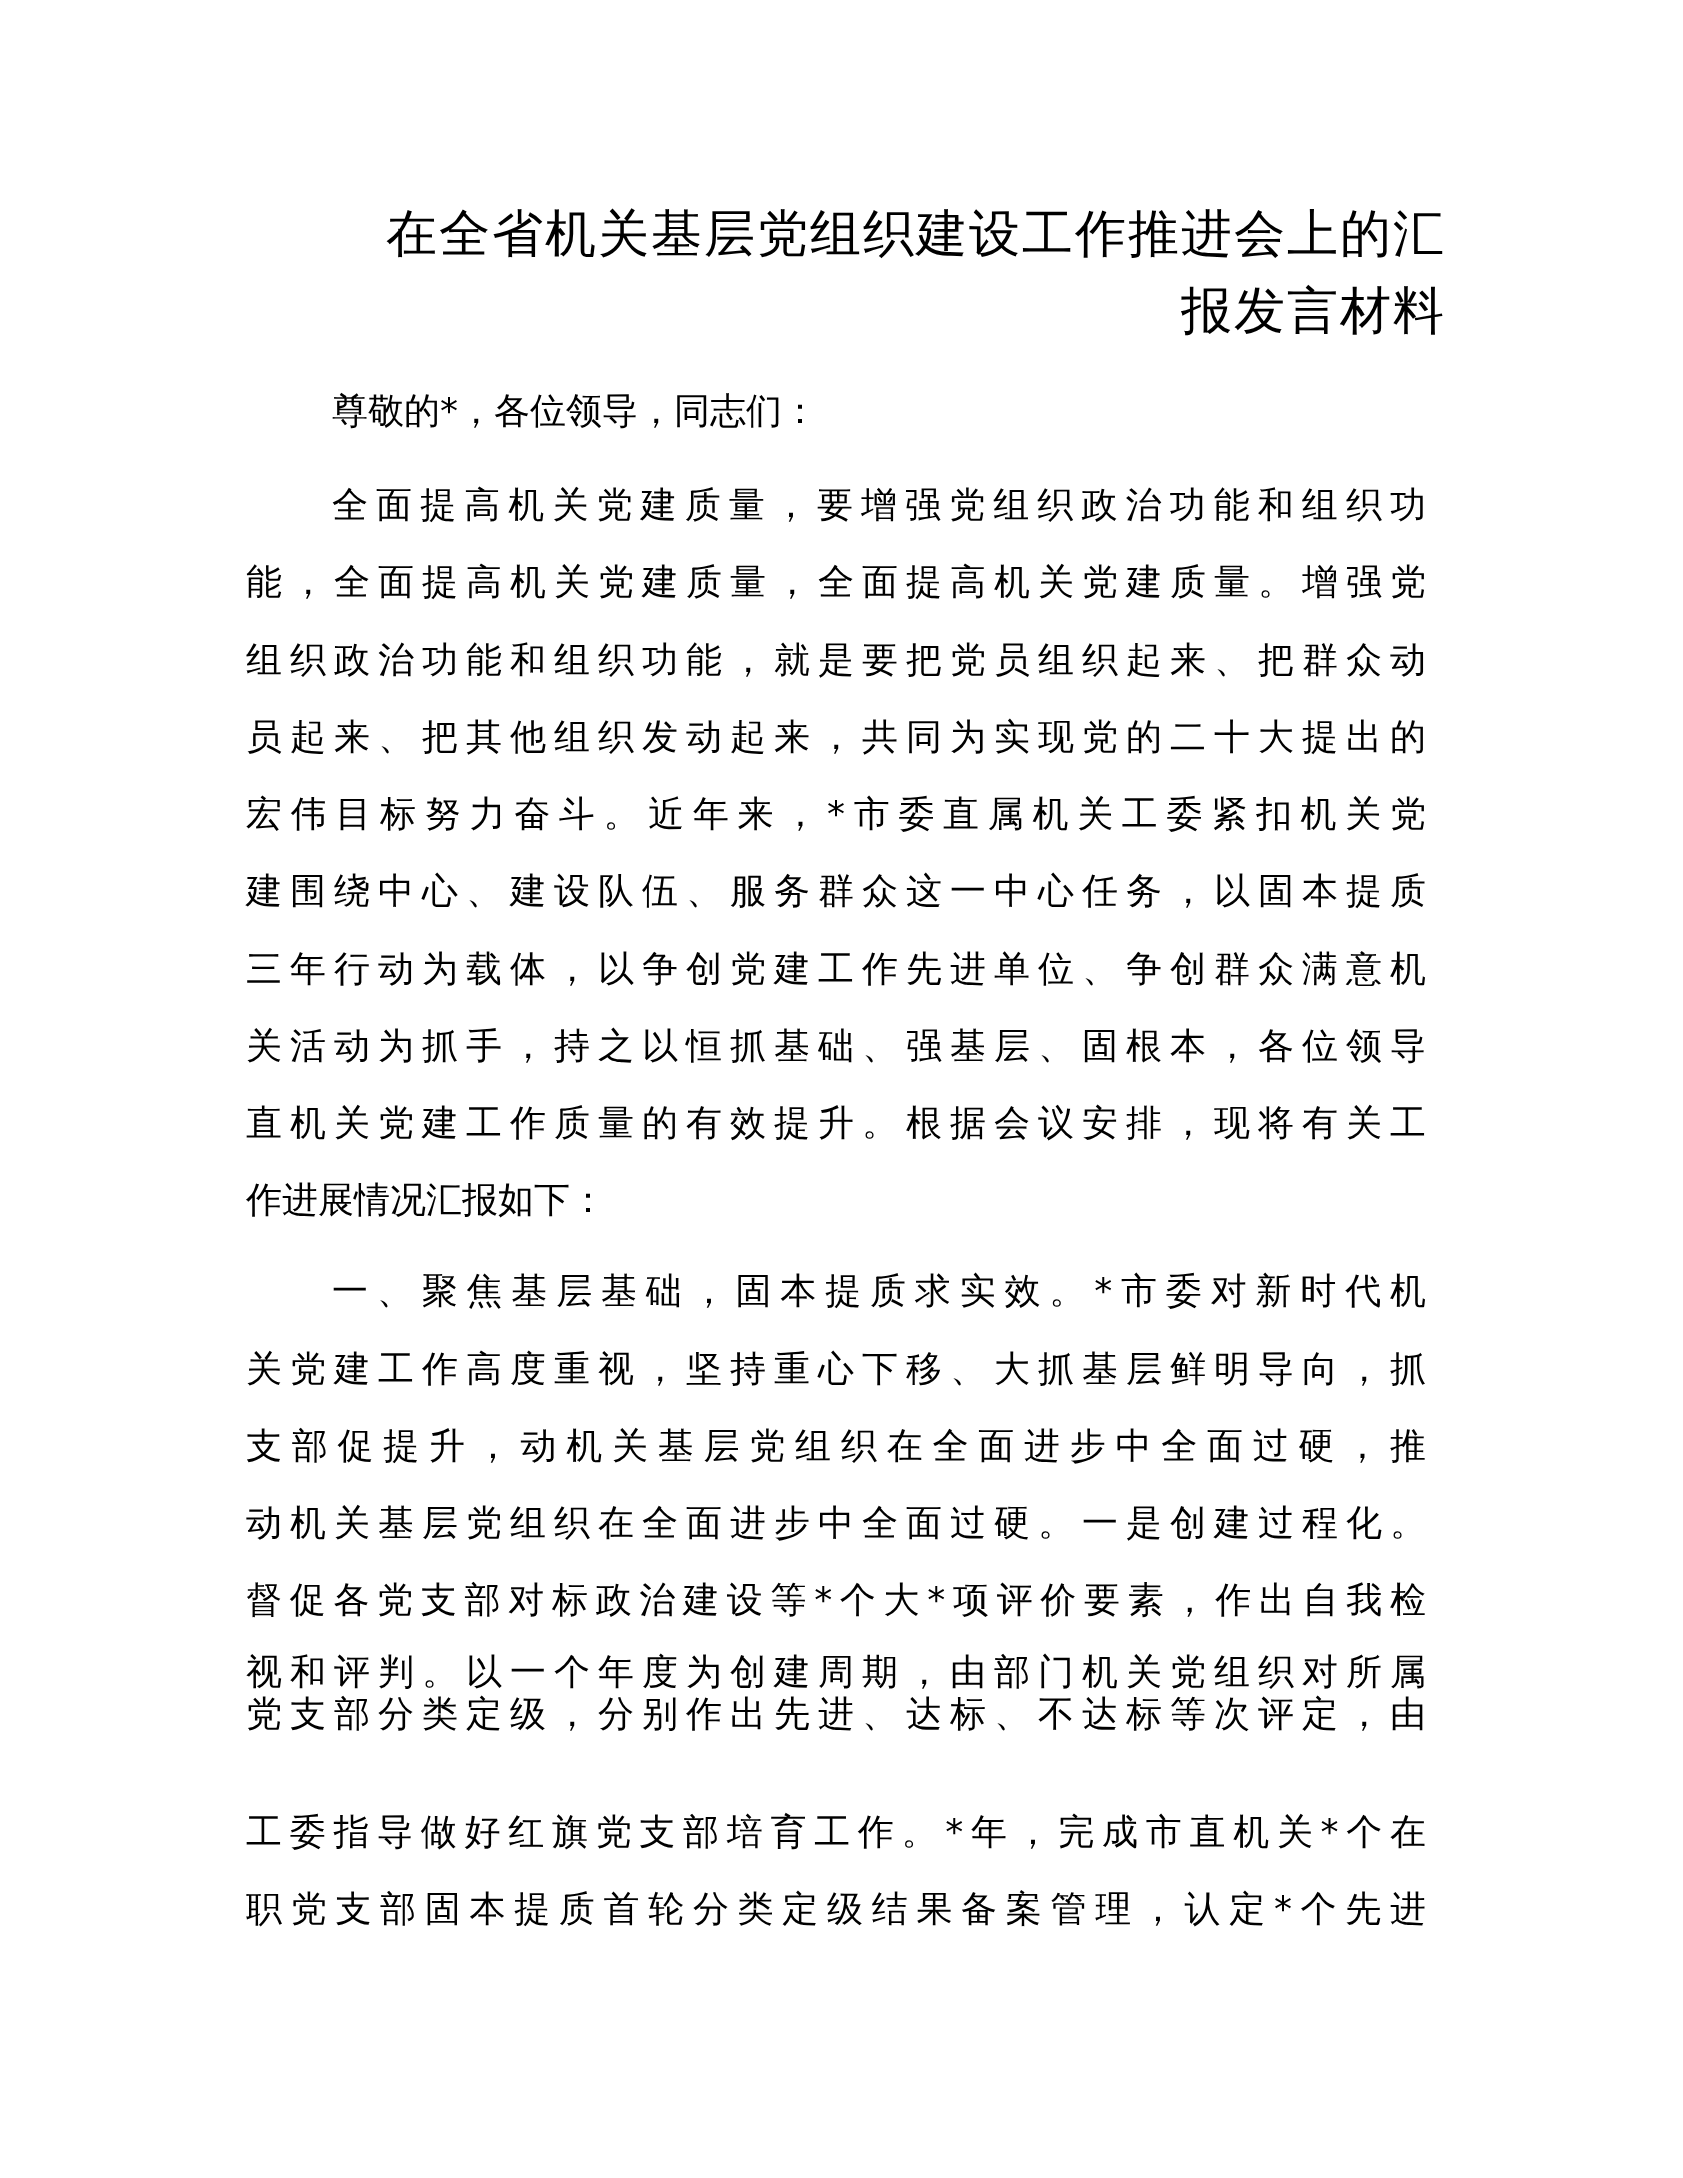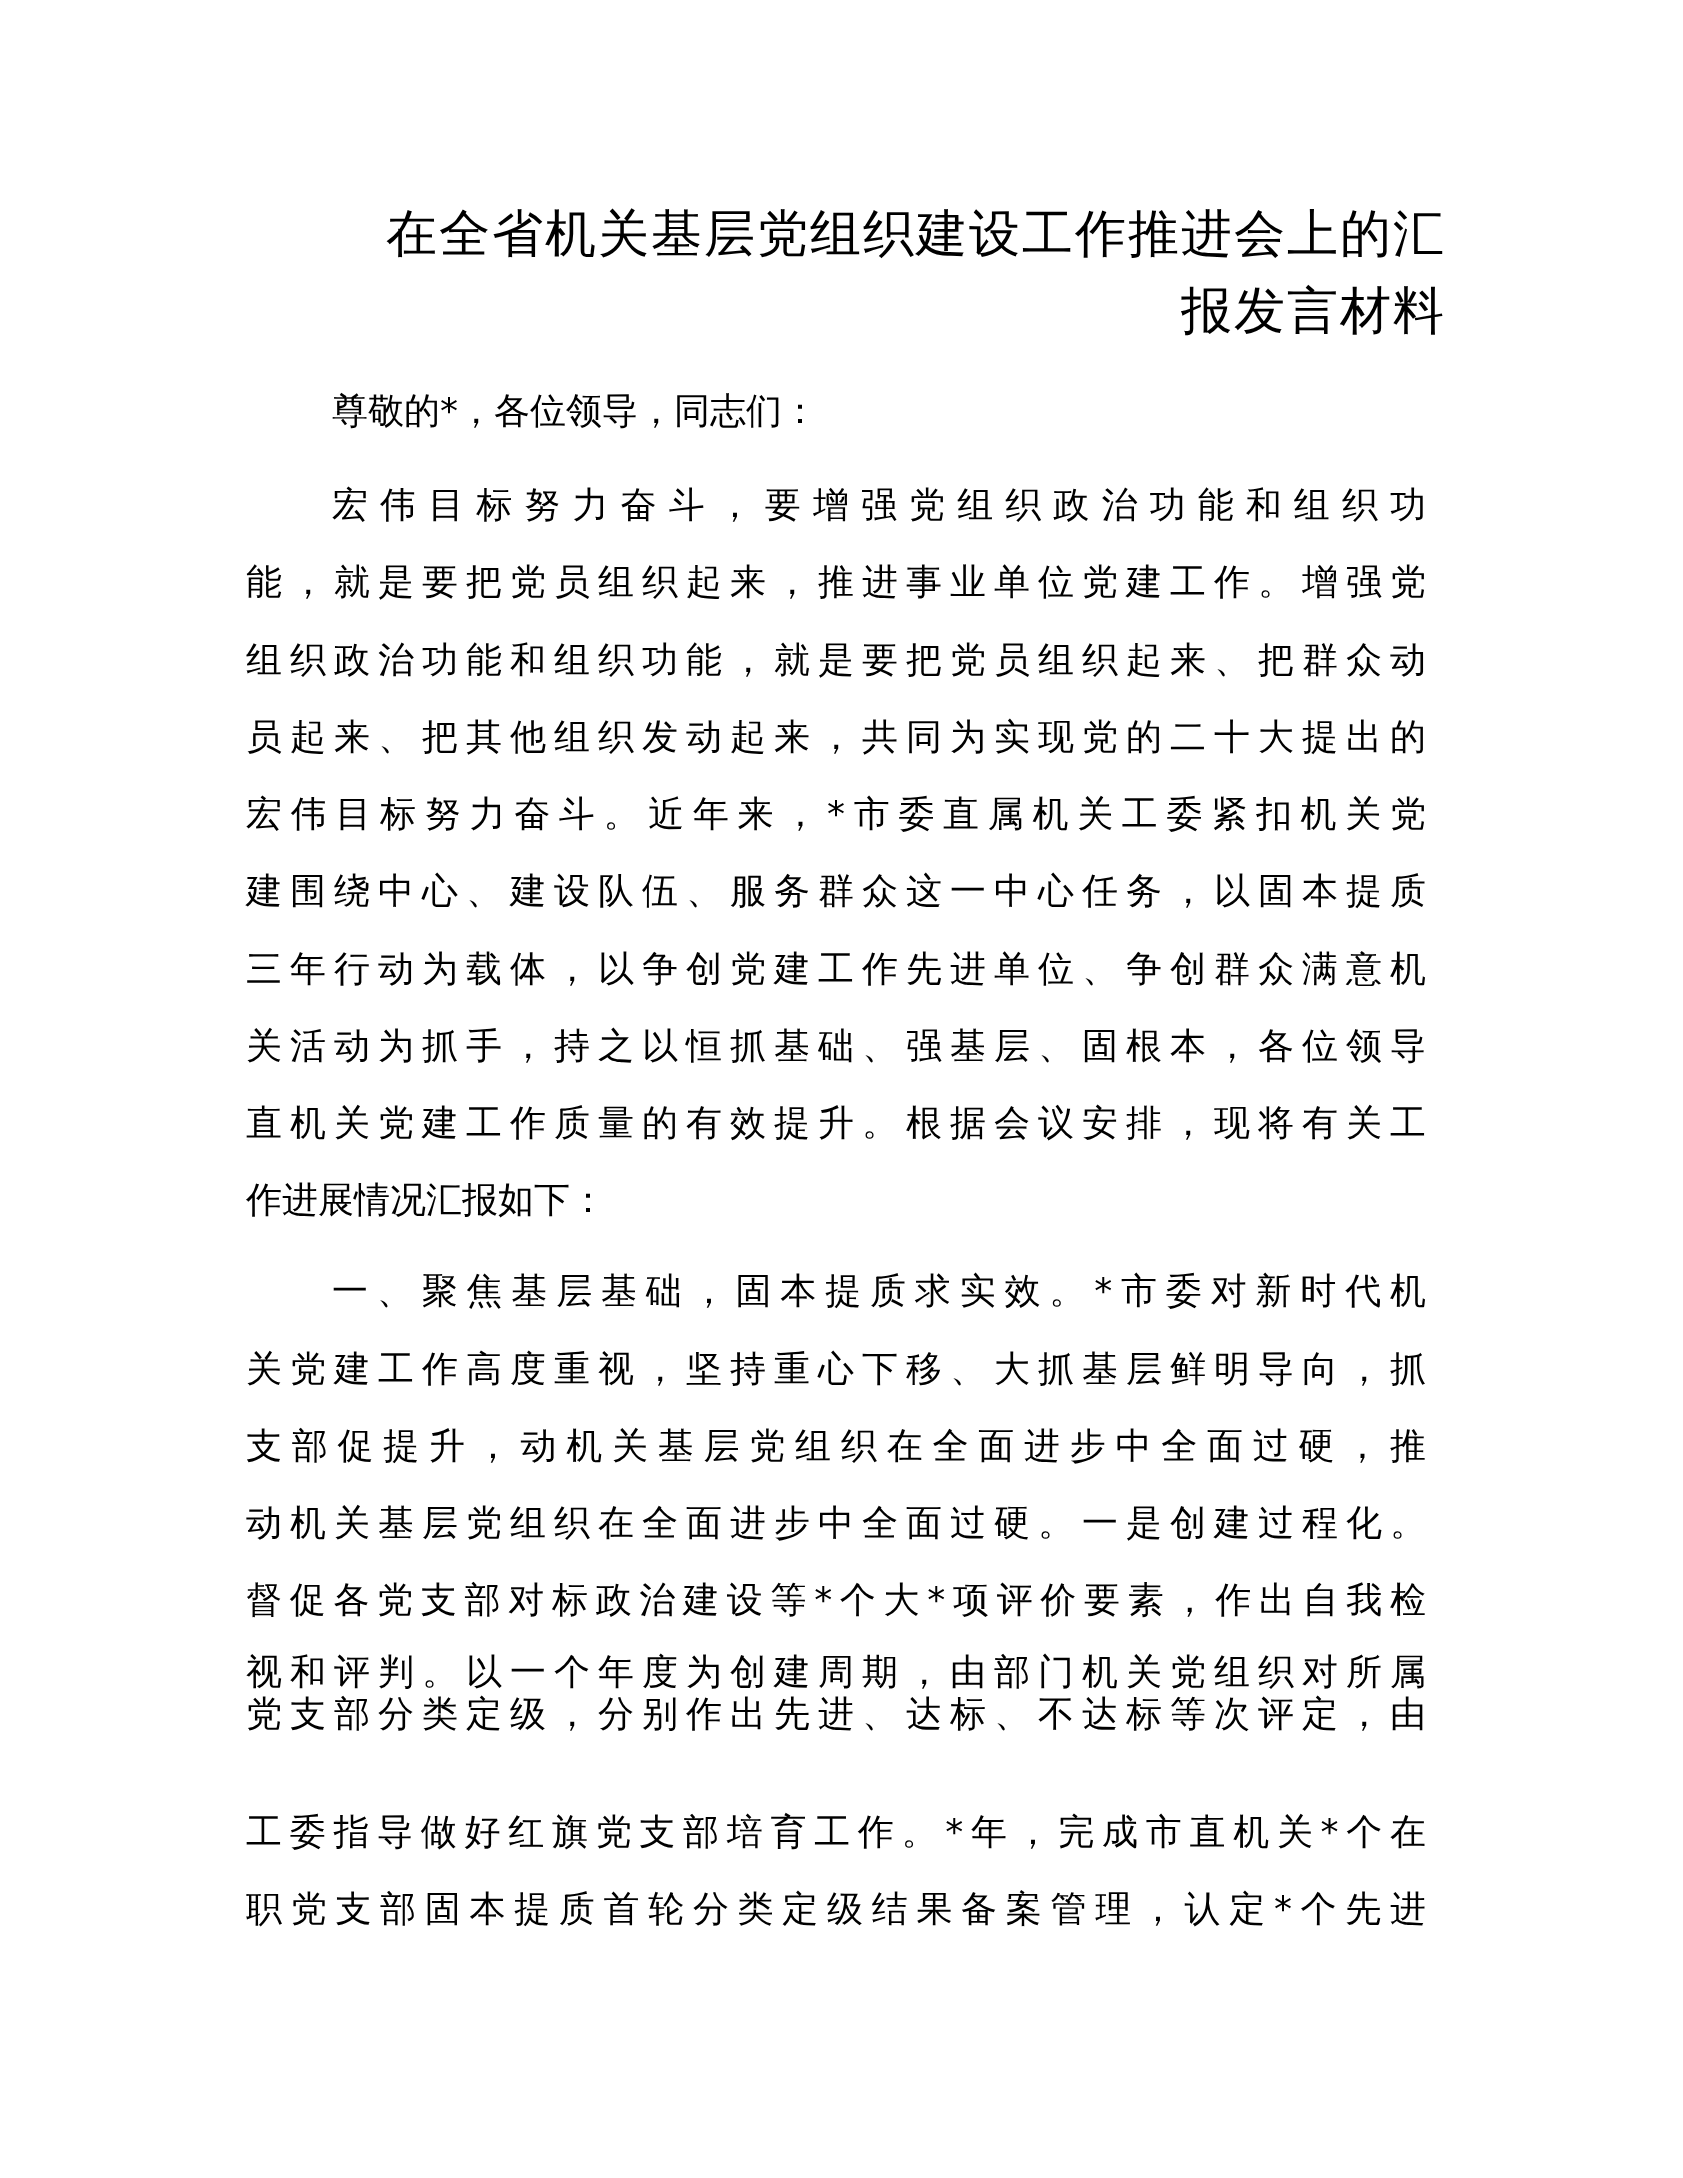--- a/index.html
+++ b/index.html
@@ -19,22 +19,22 @@
 </head>
 <body>
 
 <div>
   <div class="title t1">在全省机关基层党组织建设工作推进会上的汇</div>
   <div class="title t2">报发言材料</div>
 
   <div class="line indent greet" style="top:381px">尊敬的*，各位领导，同志们：</div>
 
   <div>
-    <div class="line indent" style="top:475px">宏伟目标努力奋斗，要增强党组织政治功能和组织功</div>
-    <div class="line" style="top:552px">能，就是要把党员组织起来，推进事业单位党建工作。增强党</div>
+    <div class="line indent" style="top:475px">全面提高机关党建质量，要增强党组织政治功能和组织功</div>
+    <div class="line" style="top:552px">能，全面提高机关党建质量，全面提高机关党建质量。增强党</div>
     <div class="line" style="top:630px">组织政治功能和组织功能，就是要把党员组织起来、把群众动</div>
     <div class="line" style="top:707px">员起来、把其他组织发动起来，共同为实现党的二十大提出的</div>
     <div class="line" style="top:784px">宏伟目标努力奋斗。近年来，*市委直属机关工委紧扣机关党</div>
     <div class="line" style="top:861px">建围绕中心、建设队伍、服务群众这一中心任务，以固本提质</div>
     <div class="line" style="top:939px">三年行动为载体，以争创党建工作先进单位、争创群众满意机</div>
     <div class="line" style="top:1016px">关活动为抓手，持之以恒抓基础、强基层、固根本，各位领导</div>
     <div class="line" style="top:1093px">直机关党建工作质量的有效提升。根据会议安排，现将有关工</div>
     <div class="line last" style="top:1170px">作进展情况汇报如下：</div>
   </div>
 

